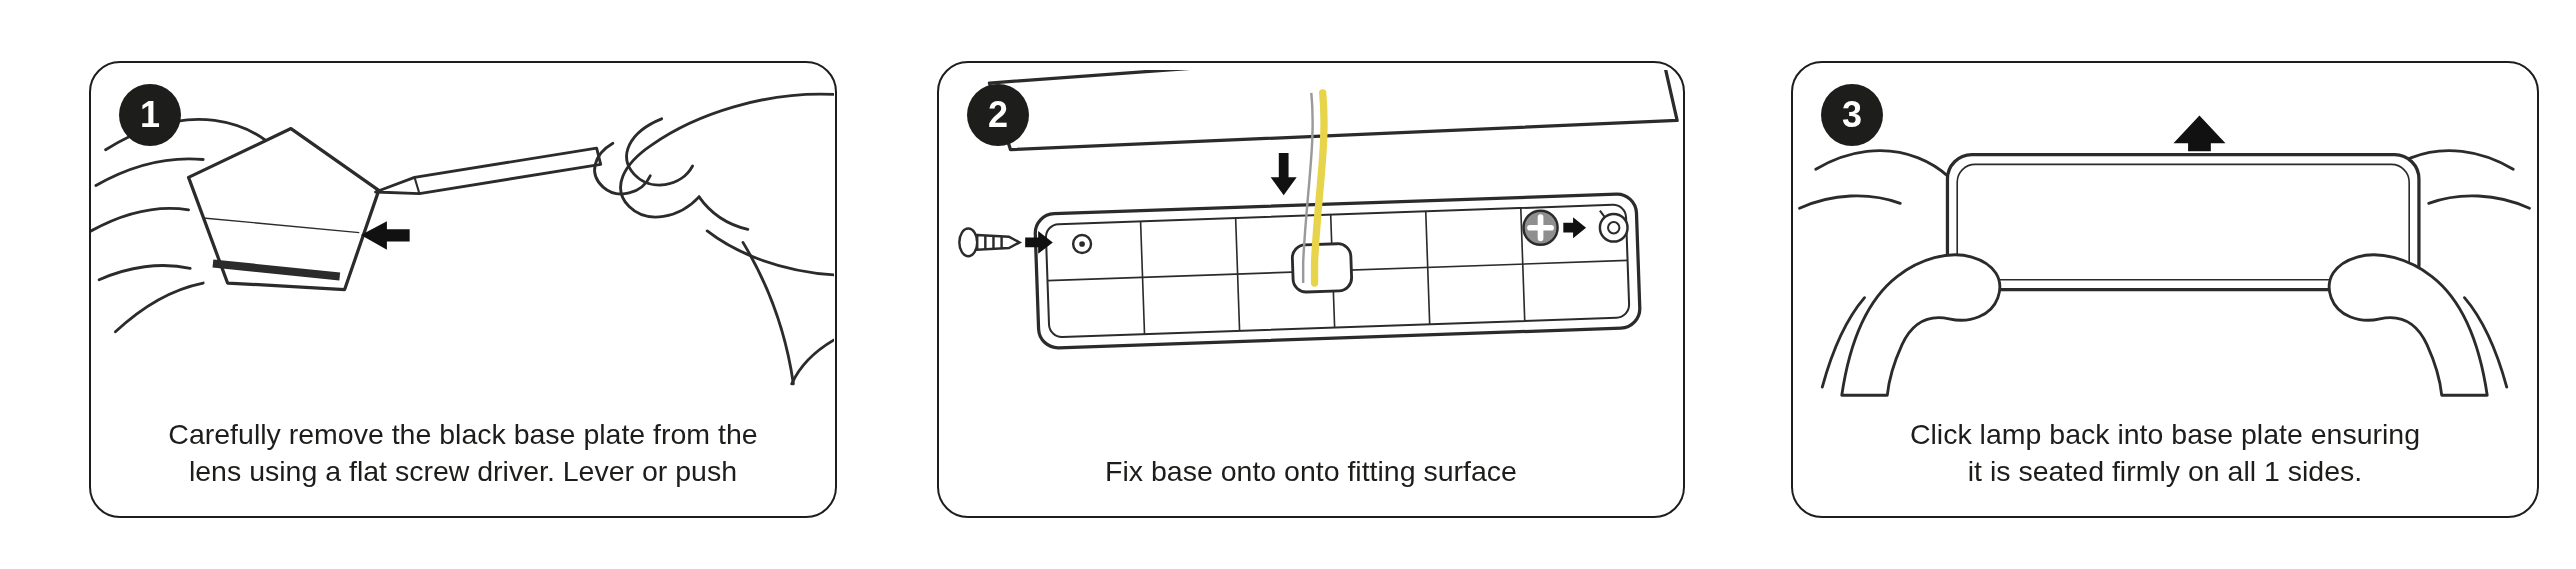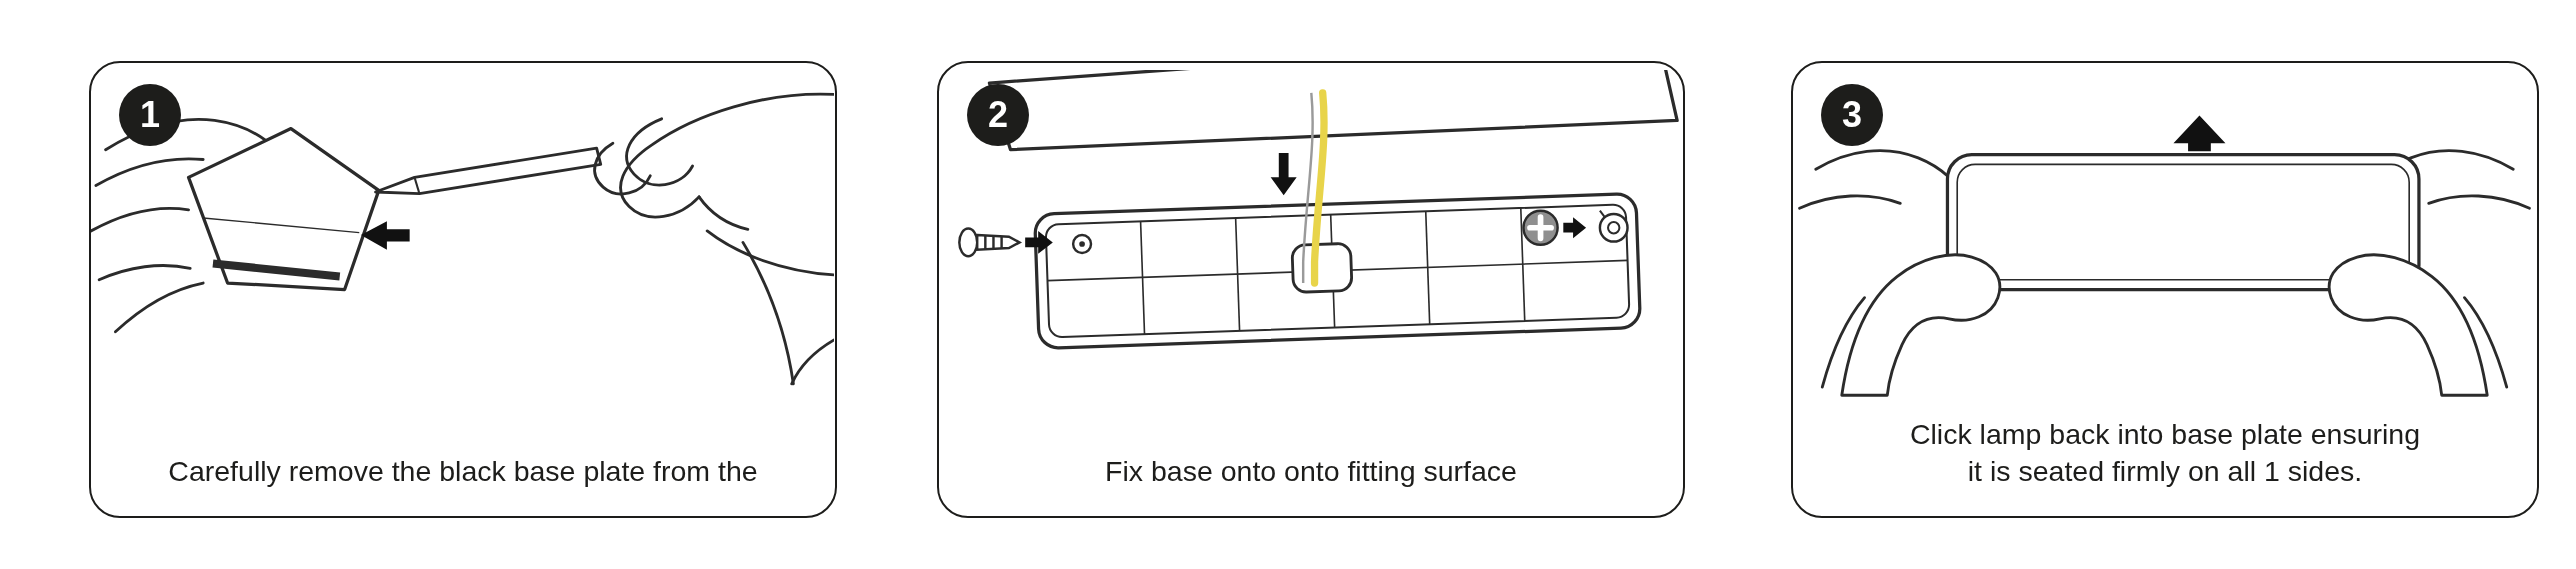--- a/index.html
+++ b/index.html
@@ -79,20 +79,21 @@
         <path d="M642,90 C618,104 612,128 630,144 C648,160 678,152 688,130"></path>
         <path d="M748,156 C762,176 782,190 808,196"></path>
         <path d="M914,252 C850,248 794,226 758,198"></path>
         <path d="M802,212 C832,262 854,316 864,386"></path>
         <path d="M914,332 C890,346 872,364 862,386"></path>
       </g>
     </svg>
 
     <p class="caption">
       <span class="cap-line">Carefully remove the black base plate from the</span>
+      <span class="cap-line">lens using a flat screw driver. Lever or push</span>
     </p>
   </section>
 
   <section class="panel panel-2">
     <div class="badge">
       <span>2</span>
     </div>
 
     <svg class="art" viewBox="0 0 914 412">
 

